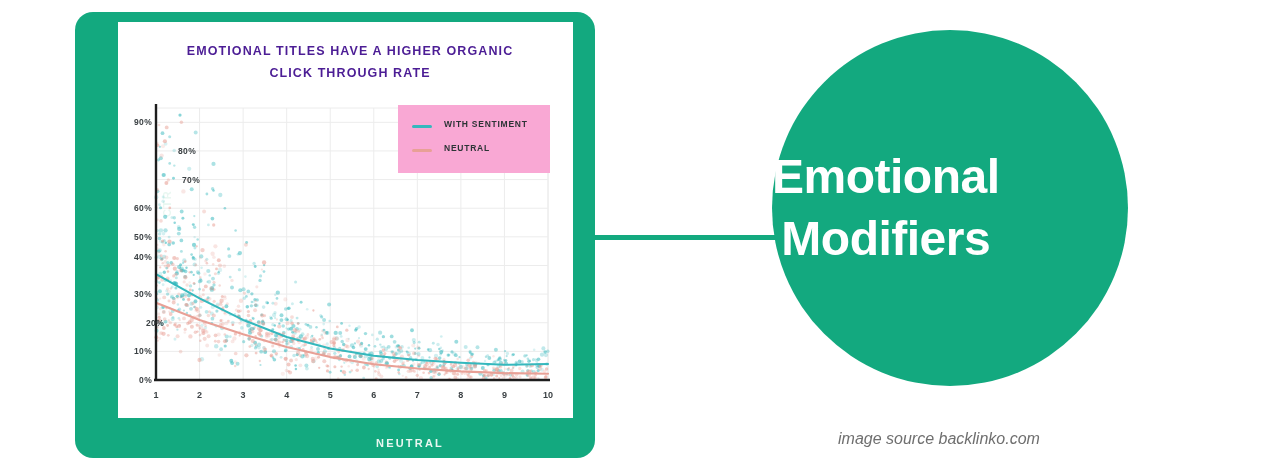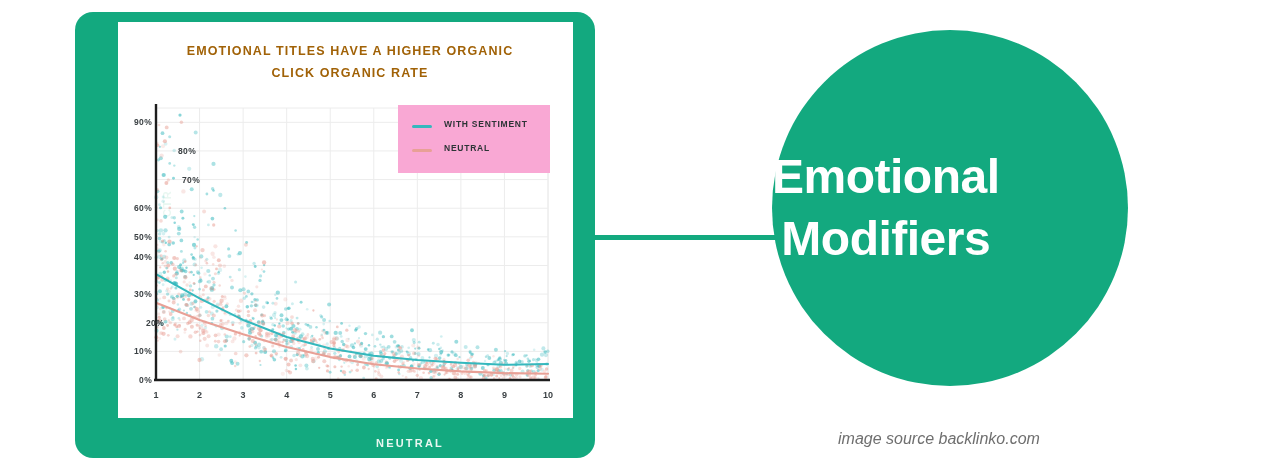--- a/index.html
+++ b/index.html
@@ -28,21 +28,21 @@
   }
   #axis-label-position{
     position:absolute;left:75px;top:425px;width:520px;
     text-align:center;color:#e9f7f1;
     font-size:11px;font-weight:700;letter-spacing:2.2px;
   }
 
   
   #chart-title{
     position:absolute;left:140px;top:40px;width:420px;
-    text-align:center;color:#a16207;
+    text-align:center;color:#4c1d95;
     font-size:12.5px;font-weight:700;letter-spacing:1.1px;line-height:22px;
   }
   #chart-title div{white-space:nowrap;}
 
   
   #plot-wrap{position:absolute;left:118px;top:22px;width:455px;height:396px;}
   #plot-svg{position:absolute;left:0;top:0;}
 
   .tick-y{
     position:absolute;text-align:right;width:34px;
@@ -96,21 +96,21 @@
 <body>
 
 <div id="chart-card">
   <div id="chart-white-panel"></div>
   <div id="axis-label-ctr">CTR</div>
   <div id="axis-label-position">NEUTRAL</div>
 </div>
 
 <div id="chart-title">
   <div>EMOTIONAL TITLES HAVE A HIGHER ORGANIC</div>
-  <div>CLICK ORGANIC RATE</div>
+  <div>CLICK THROUGH RATE</div>
 </div>
 
 <div id="plot-wrap">
   <svg id="plot-svg" width="455" height="396">
     <g id="grid-group">
         <line x1="38" y1="358" x2="430" y2="358" stroke="#ececec" stroke-width="1"></line>
         <line x1="38" y1="329.36842105263156" x2="430" y2="329.36842105263156" stroke="#ececec" stroke-width="1"></line>
         <line x1="38" y1="300.7368421052632" x2="430" y2="300.7368421052632" stroke="#ececec" stroke-width="1"></line>
         <line x1="38" y1="272.10526315789474" x2="430" y2="272.10526315789474" stroke="#ececec" stroke-width="1"></line>
         <line x1="38" y1="243.47368421052633" x2="430" y2="243.47368421052633" stroke="#ececec" stroke-width="1"></line>

